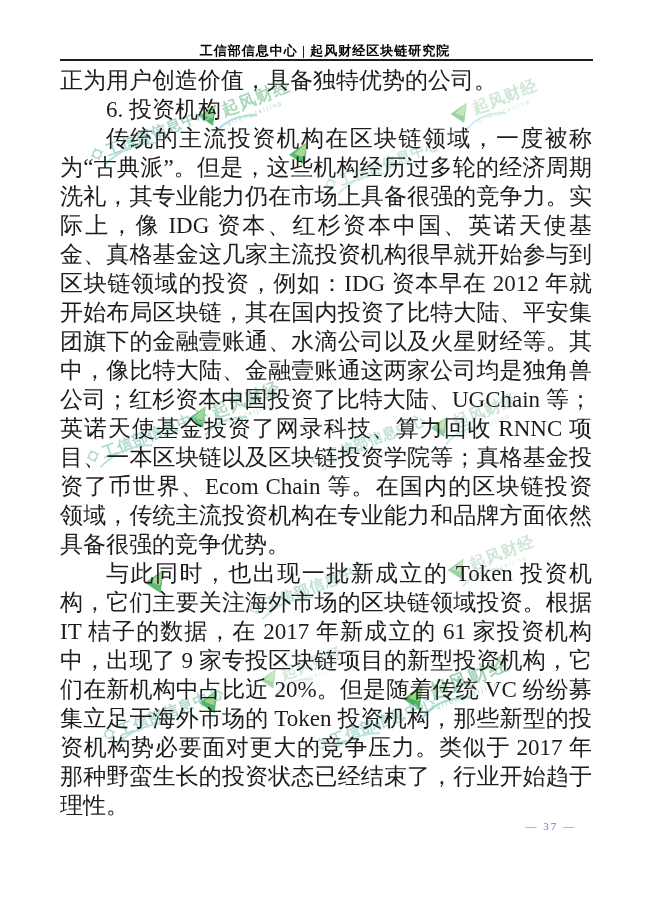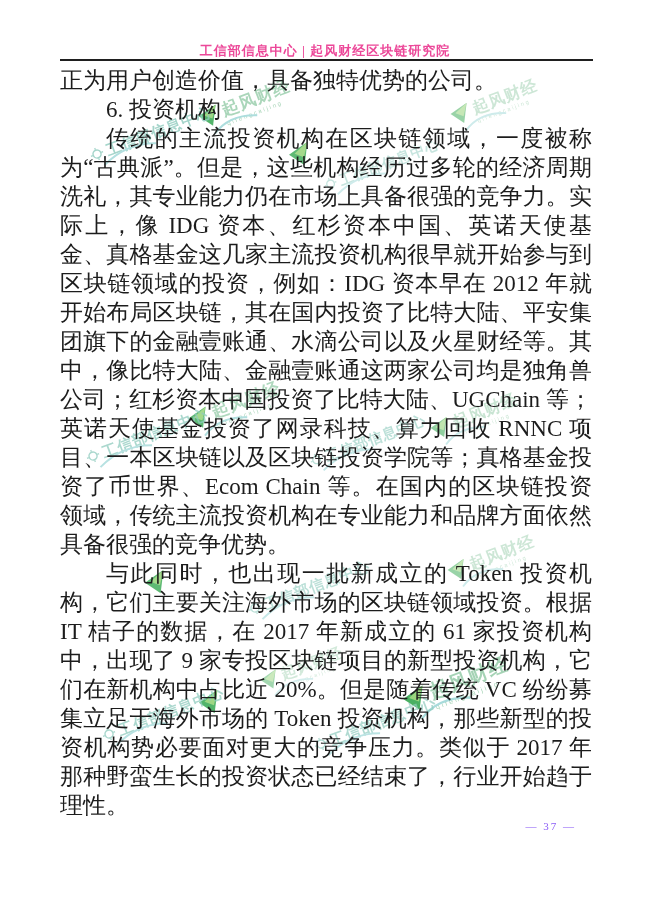--- a/index.html
+++ b/index.html
@@ -9,21 +9,21 @@
     background:#ffffff;
     overflow:hidden;
     font-family:"Liberation Serif","DejaVu Serif",serif;
     color:#1c1c1c;
   }
   
   .header-title{
     position:absolute;top:42px;left:0;right:0;
     text-align:center;
     font-size:13px;font-weight:bold;
-    letter-spacing:1px;color:#ec4899;
+    letter-spacing:1px;color:#000000;
   }
   .header-rule{
     position:absolute;top:59px;left:60px;right:57px;
     border-top:2px solid #1f1f1f;height:0;
   }
   
   .content{
     position:absolute;top:66px;left:60px;right:58px;
     font-size:23px;line-height:29px;
     text-align:justify;text-justify:inter-ideograph;

